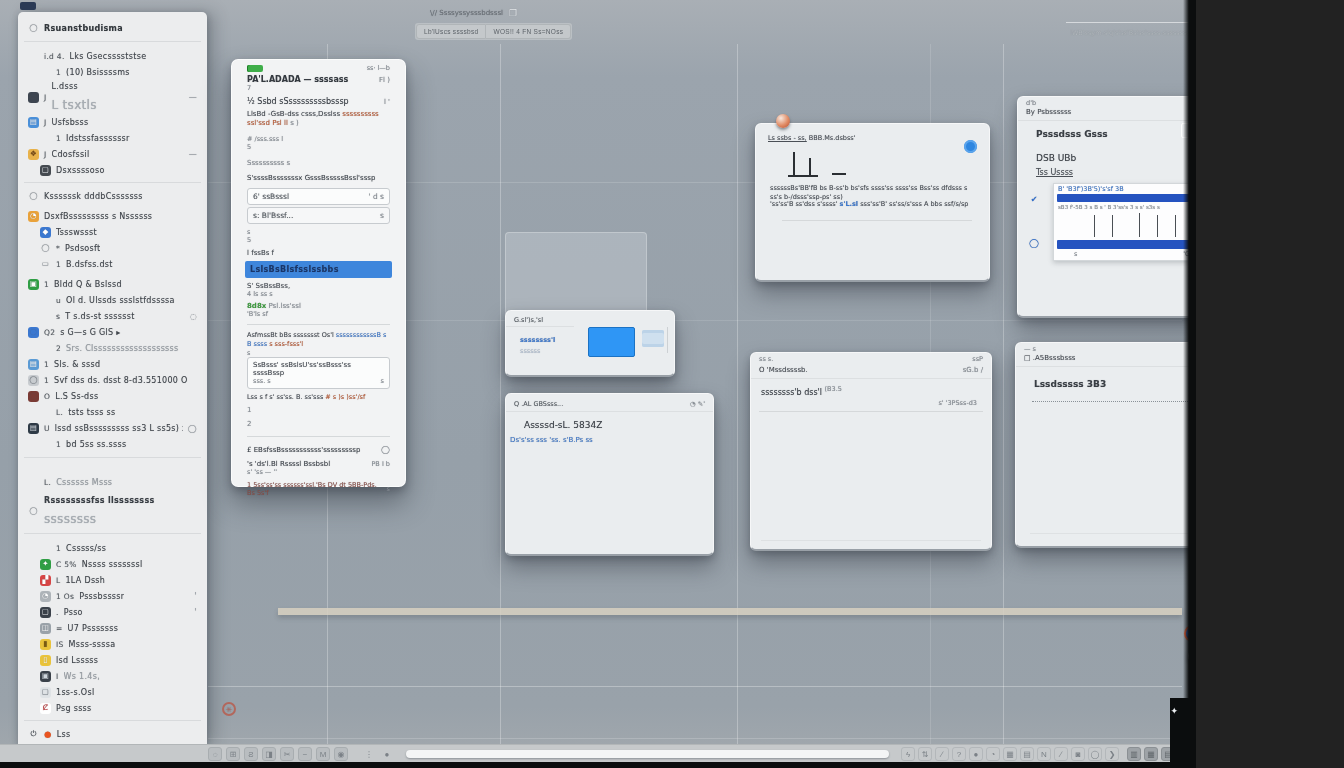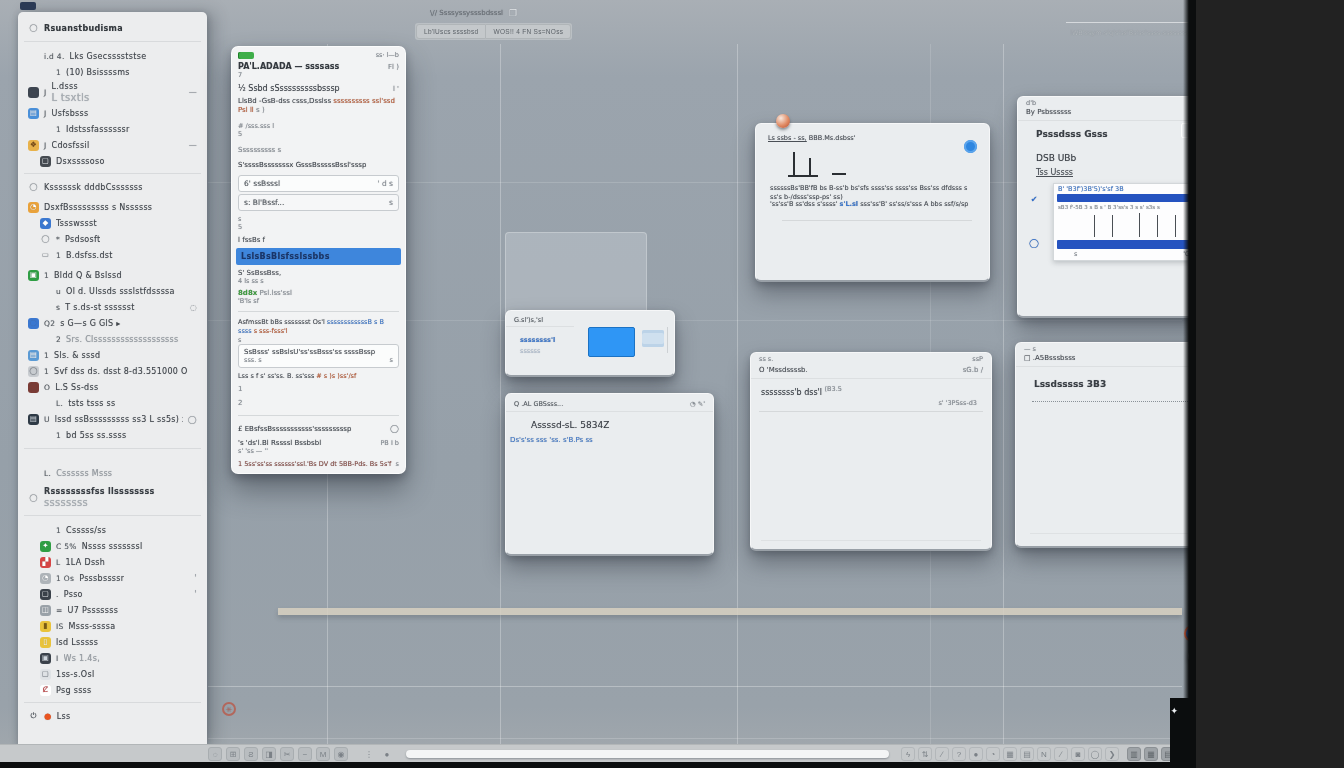--- a/index.html
+++ b/index.html
@@ -22,35 +22,35 @@
   .hr{height:1px;background:#d5d8da;}.ghosticon{visibility:hidden}
   
   .sidebar{position:absolute;left:18px;top:12px;width:189px;height:733px;z-index:4;
     background:#ecedee;border-radius:5px 5px 0 0;padding:8px 6px 4px 6px;box-sizing:border-box;
     box-shadow:7px 0 16px rgba(40,46,55,.28),0 2px 6px rgba(40,46,55,.3);overflow:hidden;}
   .sb-row{display:flex;align-items:center;gap:5px;padding:2px 4px;min-height:12px;font-size:8px;letter-spacing:.3px;border-radius:3px;}
   .sb-ico{width:11px;height:11px;border-radius:3px;display:flex;align-items:center;justify-content:center;font-size:7.5px;line-height:1;flex:0 0 11px;}
   .sb-pre{color:#5a6066;font-size:7.5px;}
   .sb-main{display:flex;flex-direction:column;min-width:0;}
   .sb-label{white-space:nowrap;overflow:hidden;text-overflow:clip;color:#43484e;}
-  .sb-sub{color:#a8aeb4;font-size:10px;margin-top:1px;}
+  .sb-sub{color:#a8aeb4;font-size:12px;margin-top:7px;}
   .sb-right{margin-left:auto;color:#9aa0a6;font-size:8px;}
   .strong .sb-label{font-weight:bold;color:#33383d;}
   .strongish .sb-label{color:#393e44;font-weight:bold;}
   .muted .sb-label{color:#9aa0a6;}
   .ind{padding-left:16px;}
   .diva{border-top:1px solid #d8dadc;margin-top:6px;padding-top:7px;border-radius:0;}
   .divb{border-bottom:1px solid #d8dadc;margin-bottom:6px;padding-bottom:7px;border-radius:0;}
   .gap{margin-top:4px;}.gaplg{margin-top:16px;}
   .power .sb-pre{color:#e95420;font-size:8.5px;}
   
-  .dialog{position:absolute;left:231px;top:46px;width:175px;height:428px;z-index:5;
+  .dialog{position:absolute;left:231px;top:59px;width:175px;height:428px;z-index:5;
     background:#f2f3f4;border-radius:7px;border:1px solid rgba(255,255,255,.7);
     box-shadow:0 16px 28px rgba(38,44,54,.45),0 4px 9px rgba(38,44,54,.33);
-    padding:4px 6px;box-sizing:border-box;font-size:8px;}
+    padding:4px 15px;box-sizing:border-box;font-size:8px;}
   .chip{width:16px;height:7px;border-radius:2px;background:#3fae49;box-shadow:inset 1px 0 0 #1d7d28;}
   .inbox{border:1px solid #c7cbcf;background:#fbfcfc;border-radius:3px;padding:3px 5px;display:flex;align-items:center;font-size:7.5px;color:#5a6066;}
   .selrow{background:#3e86dc;border-radius:2px;margin:4px -2px;padding:4px 5px;color:#17356b;font-weight:bold;letter-spacing:.3px;}
   
   .fuzz{text-shadow:0 0 .7px rgba(80,86,92,.55);}
   
   .card{position:absolute;background:#fdfdfe;border:1px solid #d3d7da;box-shadow:0 2px 5px rgba(60,66,74,.25);}
   .bluebar{position:absolute;background:#2553c0;border-radius:1px;}
   .tick{position:absolute;width:1px;background:#4a4f55;}
   
@@ -535,21 +535,21 @@
     <div class="abs" style="left:82px;top:16px;width:45px;height:28px;background:#2f96f5;border:1px solid #1b72c4;border-radius:2px"></div>
     <div class="abs" style="left:136px;top:19px;width:22px;height:17px;background:#cfe0ef;border-radius:2px;box-shadow:inset 0 3px 0 #bcd3e8,inset 0 -3px 0 #bcd3e8"></div>
     <div class="abs" style="left:161px;top:16px;width:1px;height:26px;background:#cdd1d4"></div>
   </div>
 
   <div class="win" style="left:505px;top:393px;width:207px;height:160px">
     <div class="row t6" style="padding:6px 8px 3px;color:#5a6066;border-bottom:1px solid #dcdfe1">
       <span>Q  .AL  GBSsss...</span>
       <span class="sp mut">◔ ✎'</span>
     </div>
-    <div class="t9" style="padding:8px 25px 0;color:#3a3f46">Assssd-sL. 5834Z</div>
+    <div class="t9" style="padding:8px 18px 0;color:#3a3f46">Assssd-sL. 5834Z</div>
     <div class="t7 blue" style="padding:6px 4px 0">Ds's'ss  sss  'ss.  s'B.Ps  ss</div>
   </div>
 
   <div class="win" style="left:755px;top:123px;width:233px;height:156px">
     <div class="abs" style="left:20px;top:-10px;width:14px;height:14px;border-radius:50%;background:radial-gradient(circle at 35% 30%,#f8e8de,#e08a63 55%,#b34a2e);box-shadow:0 2px 3px rgba(40,46,55,.5)"></div>
     <div class="t6" style="padding:10px 12px 0;color:#4a4f56">
       <span style="text-decoration:underline">Ls ssbs - ss,</span>
       <span> BBB.Ms.dsbss'</span>
     </div>
     <div class="abs" style="right:12px;top:16px;width:13px;height:13px;border-radius:50%;background:#2e86e0;box-shadow:inset 0 0 0 2px #5aa4ec"></div>

